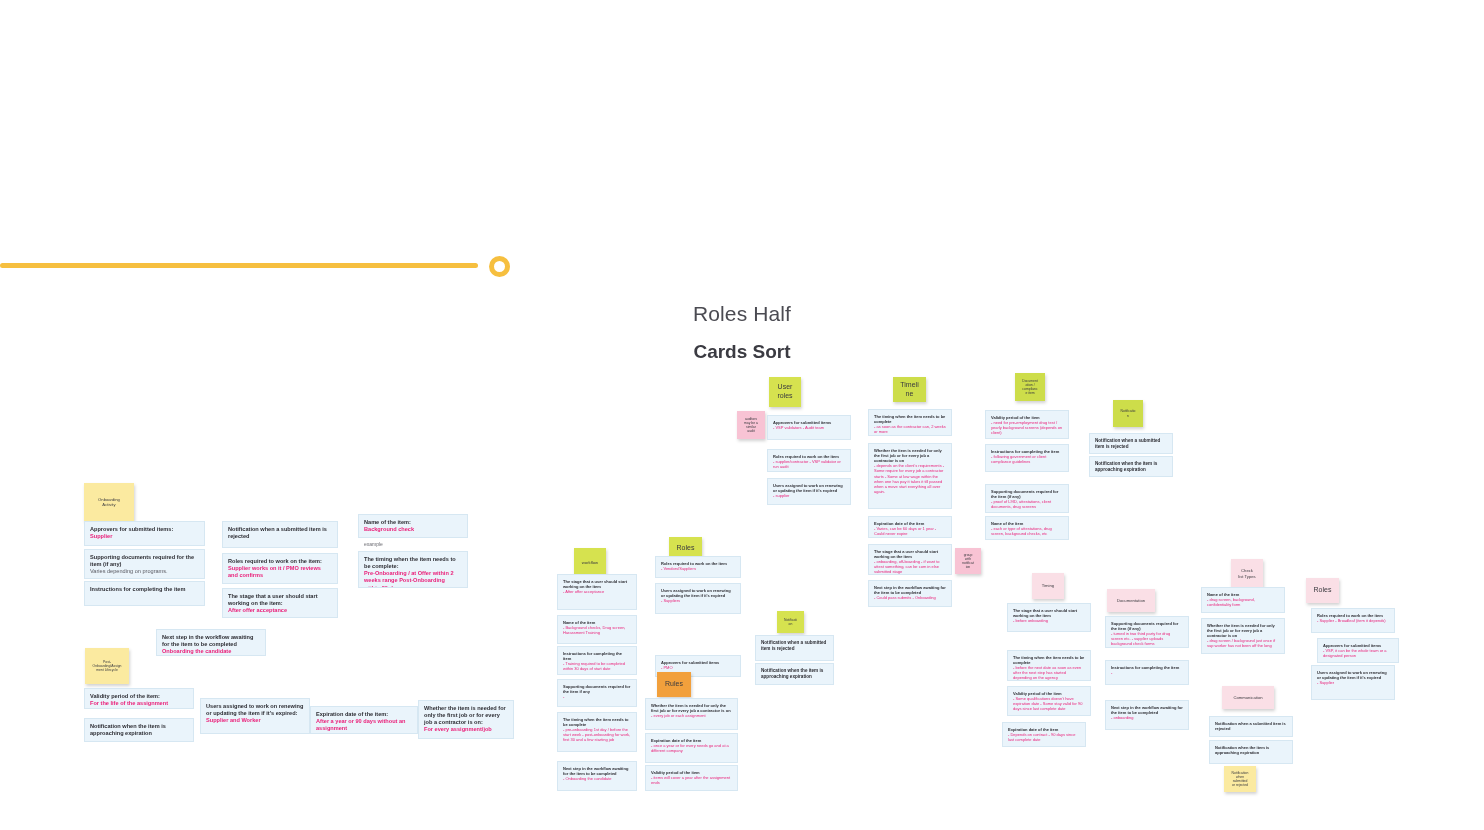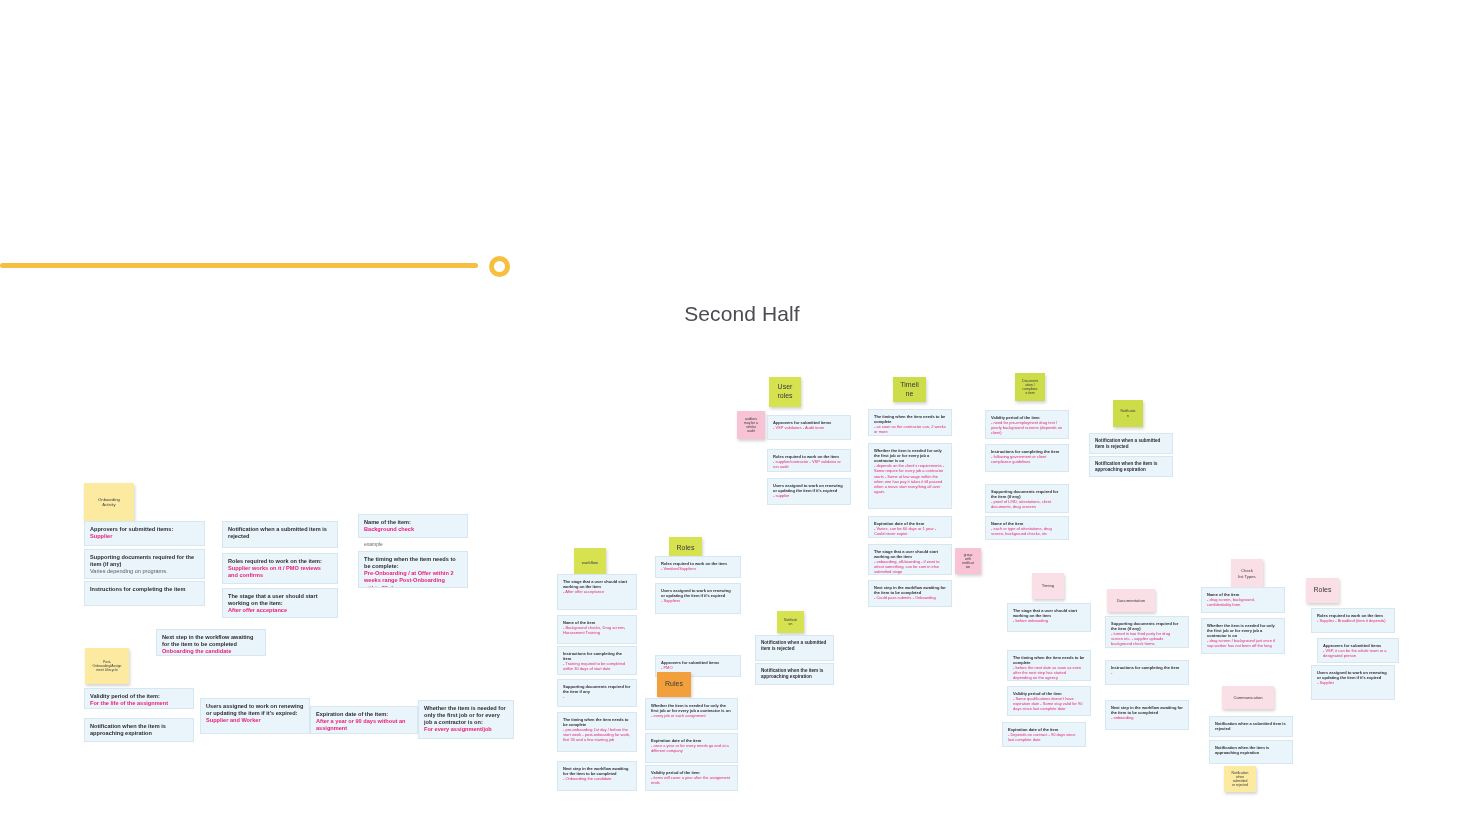--- a/index.html
+++ b/index.html
@@ -124,21 +124,22 @@
   .n-sm  { font-size: 4.2px; }
   .n-xs  { font-size: 3.4px; }
 </style>
 </head>
 <body>
 
 <div id="board-header">
   <div class="rule-wrap">
     <div class="rule-line"></div>
   </div>
-  <div class="header-title">Second Half</div>
+  <div class="header-title">Roles Half</div>
+  <div class="header-subtitle">Cards Sort</div>
 </div>
 <div class="rule-dot"></div>
 
 <div class="note yellow n-sm" style="left:84px; top:483px; width:50px; height:38px;">Onboarding Activity</div>
 
 <div class="card t-md" style="left:84px; top:521px; width:121px; height:25px;">
   <span class="q">Approvers for submitted items:</span>
   <span class="a">Supplier</span>
 </div>
 

